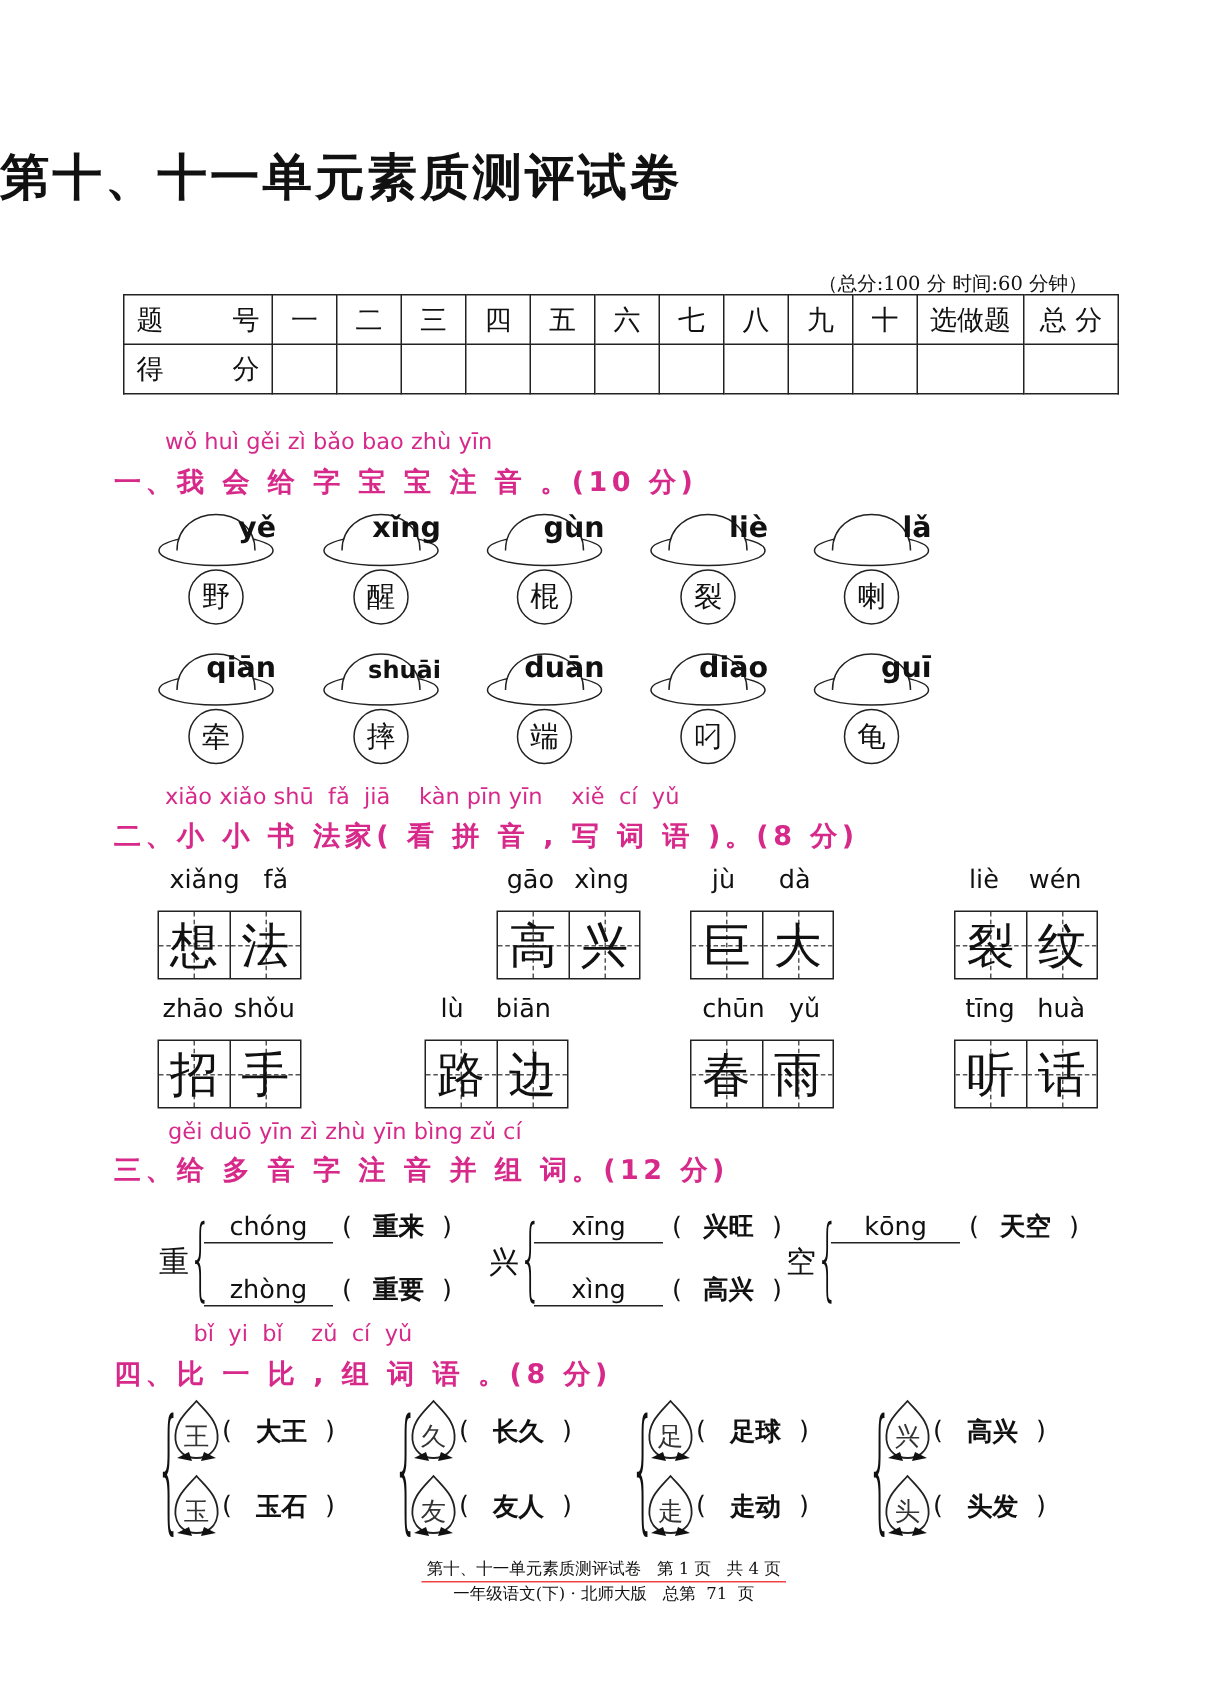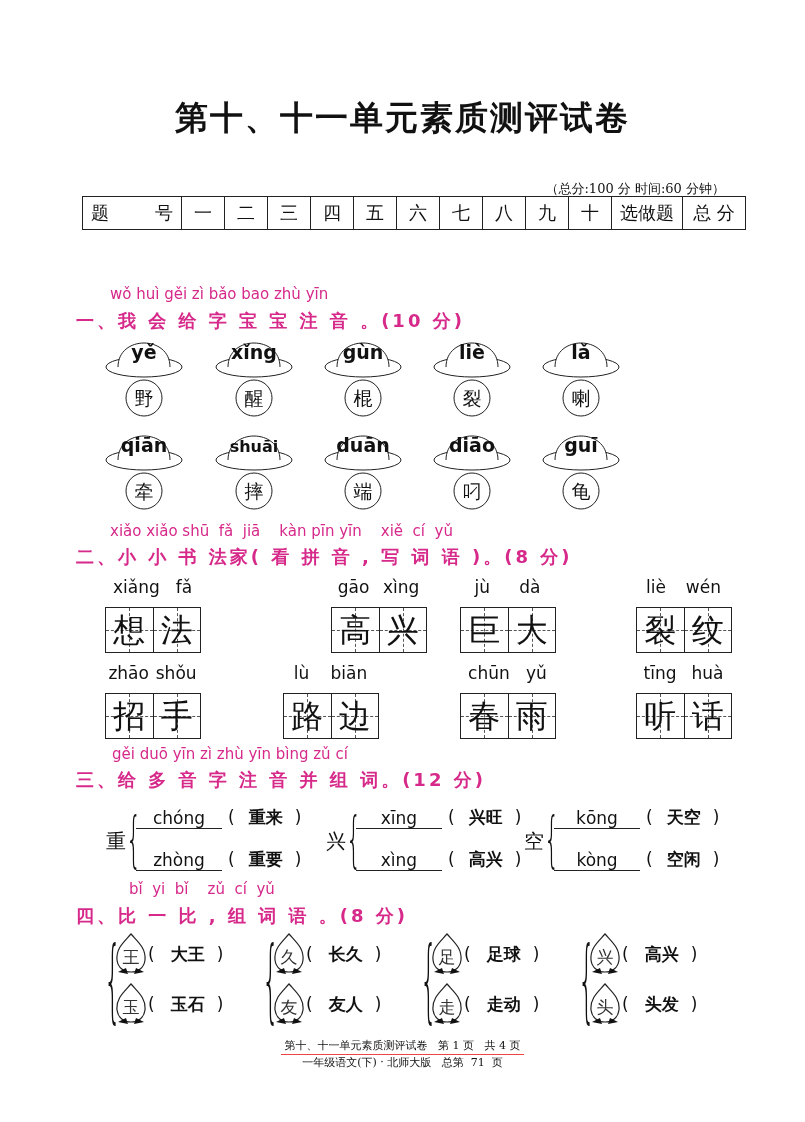--- a/index.html
+++ b/index.html
@@ -1,27 +1,27 @@
 <!DOCTYPE html>
 <html><head>
 <meta charset="utf-8">
 <style>
   html,body{margin:0;padding:0;background:#fff;}
   body{width:805px;height:1122px;position:relative;overflow:hidden;font-family:"DejaVu Serif",serif;color:#111;}
   .abs{position:absolute;}
-  .title{left:0;width:805px;top:96px;text-align:center;font-size:33px;font-weight:bold;letter-spacing:2px;font-family:"DejaVu Serif",serif;}
+  .title{left:0;width:805px;top:96px;text-align:left;font-size:33px;font-weight:bold;letter-spacing:2px;font-family:"DejaVu Serif",serif;}
   .subtitle{right:80px;top:152px;font-size:13px;margin-top:28px;}
   table.score{position:absolute;left:82px;top:196px;border-collapse:collapse;font-size:18px;}
   table.score td{border:1px solid #222;height:32px;text-align:center;padding:0;}
   table.score td.head{width:82px;text-align:justify;text-align-last:justify;padding:0 8px;}
   .pinyin-hint{color:#d6298a;font-family:"DejaVu Sans",sans-serif;font-size:15px;}
   .sec-title{color:#d6298a;font-weight:bold;font-size:18px;font-family:"DejaVu Sans",sans-serif;letter-spacing:3px;}
   .hat{position:absolute;width:80px;height:82px;}
   .hat svg{position:absolute;left:0;top:0;}
-  .hat .py{position:absolute;left:0;width:80px;top:6px;text-align:center;font-family:"DejaVu Sans",sans-serif;font-size:19px;font-weight:bold;}
+  .hat .py{position:absolute;left:0;width:80px;top:6px;text-align:right;font-family:"DejaVu Sans",sans-serif;font-size:19px;font-weight:bold;}
   .hat .py.small{font-size:16px;top:9px;}
   .hat .ch{position:absolute;left:21px;top:46px;width:38px;text-align:center;font-size:19px;line-height:34px;}
   .word{position:absolute;width:95px;}
   .word .wpy{font-family:"DejaVu Sans",sans-serif;font-size:17px;height:22px;display:flex;justify-content:space-around;}
   .word .grid{display:flex;border:1.5px solid #222;margin-top:8px;width:94px;height:44px;}
   .word .cell{flex:1;position:relative;border-right:1px solid #222;font-size:32px;text-align:center;line-height:44px;font-family:"DejaVu Serif",serif;}
   .word .cell:last-child{border-right:none;}
   .word .cell::before{content:"";position:absolute;left:0;right:0;top:50%;border-top:1px dashed #555;}
   .word .cell::after{content:"";position:absolute;top:0;bottom:0;left:50%;border-left:1px dashed #555;}
   .word .cell span{position:relative;z-index:1;}
@@ -57,20 +57,35 @@
     <td style="width:42px">四</td>
     <td style="width:42px">五</td>
     <td style="width:42px">六</td>
     <td style="width:42px">七</td>
     <td style="width:42px">八</td>
     <td style="width:42px">九</td>
     <td style="width:42px">十</td>
     <td style="width:70px">选做题</td>
     <td style="width:62px">总 分</td>
   </tr>
+  <tr>
+    <td class="head">得 分</td>
+    <td></td>
+        <td></td>
+    <td></td>
+        <td></td>
+    <td></td>
+        <td></td>
+    <td></td>
+        <td></td>
+    <td></td>
+        <td></td>
+    <td></td>
+        <td></td>
+  </tr>
 </tbody>
   </table>
 
 <div class="abs pinyin-hint" style="left:110px;top:285px;">wǒ huì gěi  zì  bǎo bao zhù yīn</div>
 <div class="abs sec-title" style="left:76px;top:309px;">一、我 会 给 字 宝 宝 注 音 。(10 分)</div>
 
 <div id="hats">
     <div class="hat" style="left: 104px; top: 335px;">
       <svg width="80" height="82">
       <ellipse cx="40" cy="32" rx="38" ry="10" fill="none" stroke="#222" stroke-width="1"></ellipse>
@@ -275,24 +290,20 @@
         <span class="grp"><span>(</span><b>高兴</b><span>)</span></span>
       </div>
     </div>
     <div class="poly" style="left: 524px; top: 806px; width: 200px;">
       <div class="base">空</div>
       <div class="brace">{</div>
       <div class="row" style="top:0px">
         <span class="ans">kōng</span>
         <span class="grp"><span>(</span><b>天空</b><span>)</span></span>
       </div>
-      <div class="row" style="top:42px">
-        <span class="ans">kòng</span>
-        <span class="grp"><span>(</span><b>空闲</b><span>)</span></span>
-      </div>
     </div>
   </div>
 
 <div class="abs pinyin-hint" style="left:129px;top:880px;white-space:pre;">bǐ  yi  bǐ    zǔ  cí  yǔ</div>
 <div class="abs sec-title" style="left:76px;top:904px;">四、比 一 比 , 组 词 语 。(8 分)</div>
 <div id="cmps">
     <div class="cmp" style="left: 104px; top: 932px; width: 150px;">
       <div class="brace">{</div>
       <div class="row" style="top:0px">
         <div class="peach">

